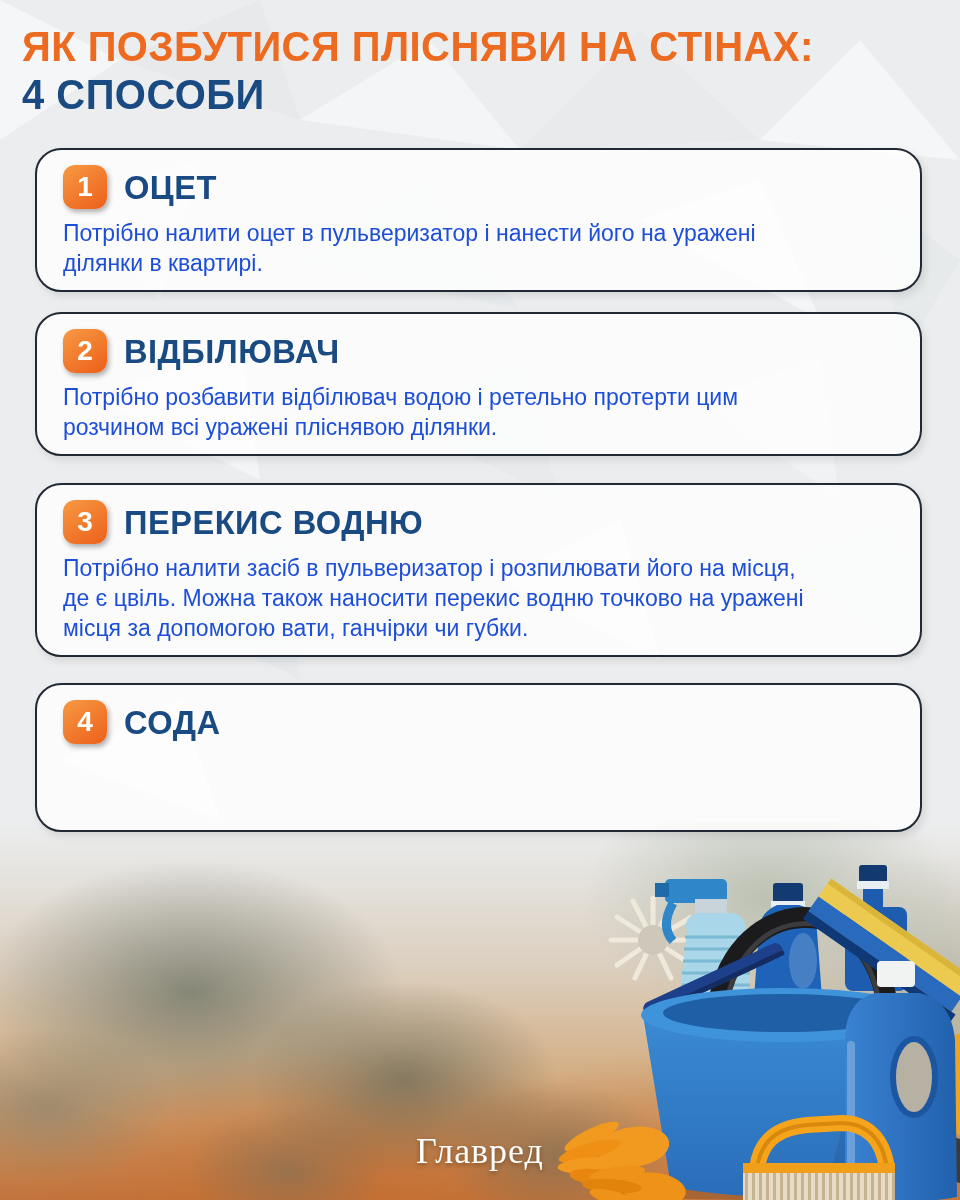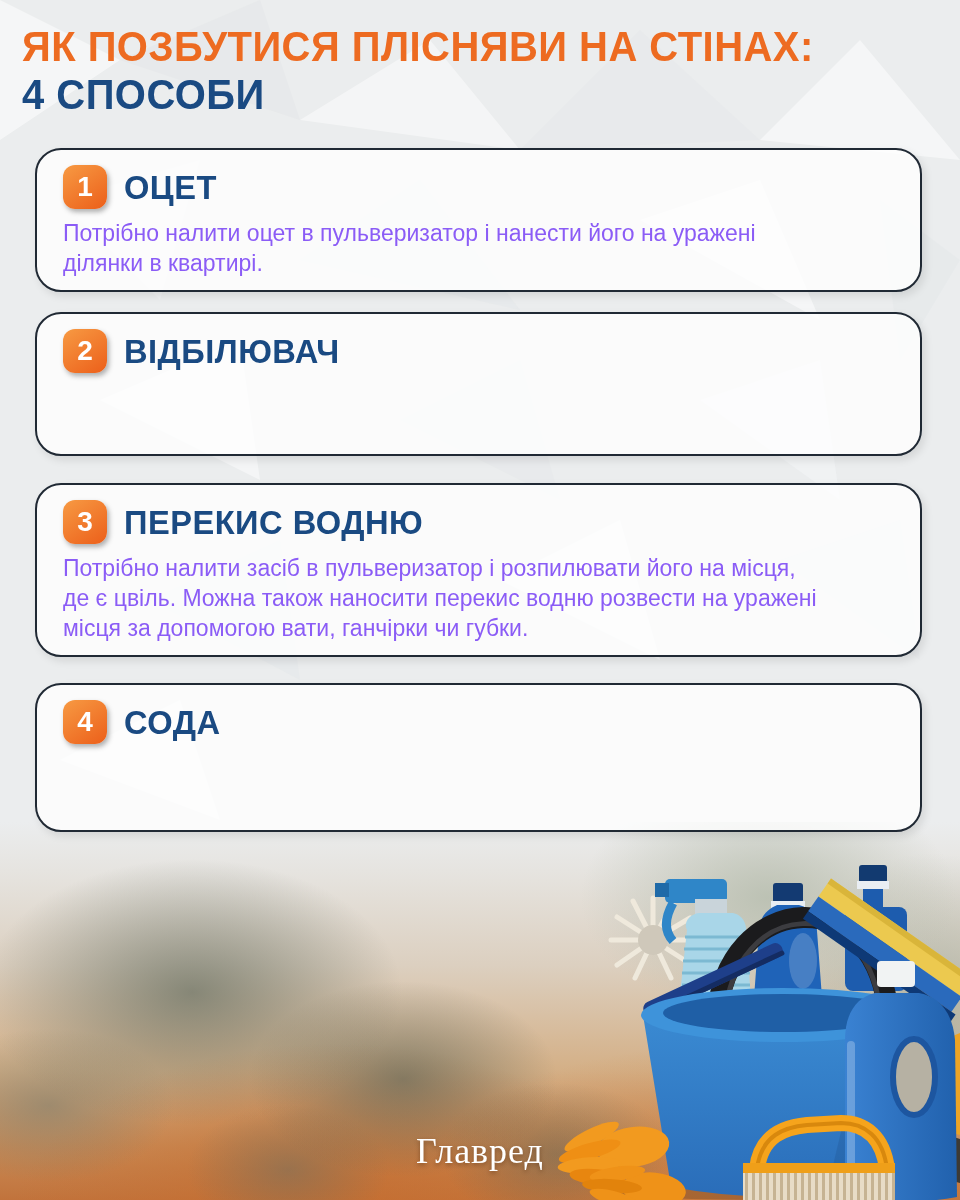--- a/index.html
+++ b/index.html
@@ -57,21 +57,21 @@
     background:linear-gradient(145deg,#f79a43,#ec5f1a);
     color:#fff; font-weight:bold; font-size:28px;
     display:flex; align-items:center; justify-content:center;
     box-shadow:2px 3px 5px rgba(30,30,30,0.35);
   }
   .card-heading {
     color:#1a4a82; font-weight:bold; font-size:34px; letter-spacing:0.5px;
     transform:scaleX(0.96); transform-origin:left center; white-space:nowrap;
   }
   .card-body {
-    color:#8b5cf6; font-size:23px; line-height:30px; white-space:pre-line;
+    color:#1d4ed8; font-size:23px; line-height:30px; white-space:pre-line;
   }
 
   .photo { position:absolute; left:545px; top:835px; z-index:2; }
 
   .brand {
     position:absolute; left:330px; top:1130px; width:300px; z-index:3;
     text-align:center; color:#ffffff;
     font-family:"Liberation Serif", serif; font-weight:normal; font-size:36px;
     letter-spacing:1px; text-shadow:0 2px 4px rgba(70,35,10,0.45);
   }
@@ -116,29 +116,31 @@
     </div>
     <p class="card-body">Потрібно налити оцет в пульверизатор і нанести його на уражені
 ділянки в квартирі.</p>
   </section>
 
   <section class="card card2">
     <div class="card-head">
       <div class="badge">2</div>
       <h2 class="card-heading">ВІДБІЛЮВАЧ</h2>
     </div>
+    <p class="card-body">Потрібно розбавити відбілювач водою і ретельно протерти цим
+розчином всі уражені пліснявою ділянки.</p>
   </section>
 
   <section class="card card3">
     <div class="card-head">
       <div class="badge">3</div>
       <h2 class="card-heading">ПЕРЕКИС ВОДНЮ</h2>
     </div>
     <p class="card-body">Потрібно налити засіб в пульверизатор і розпилювати його на місця,
-де є цвіль. Можна також наносити перекис водню розвести на уражені
+де є цвіль. Можна також наносити перекис водню точково на уражені
 місця за допомогою вати, ганчірки чи губки.</p>
   </section>
 
   <section class="card card4">
     <div class="card-head">
       <div class="badge">4</div>
       <h2 class="card-heading">СОДА</h2>
     </div>
   </section>
 

